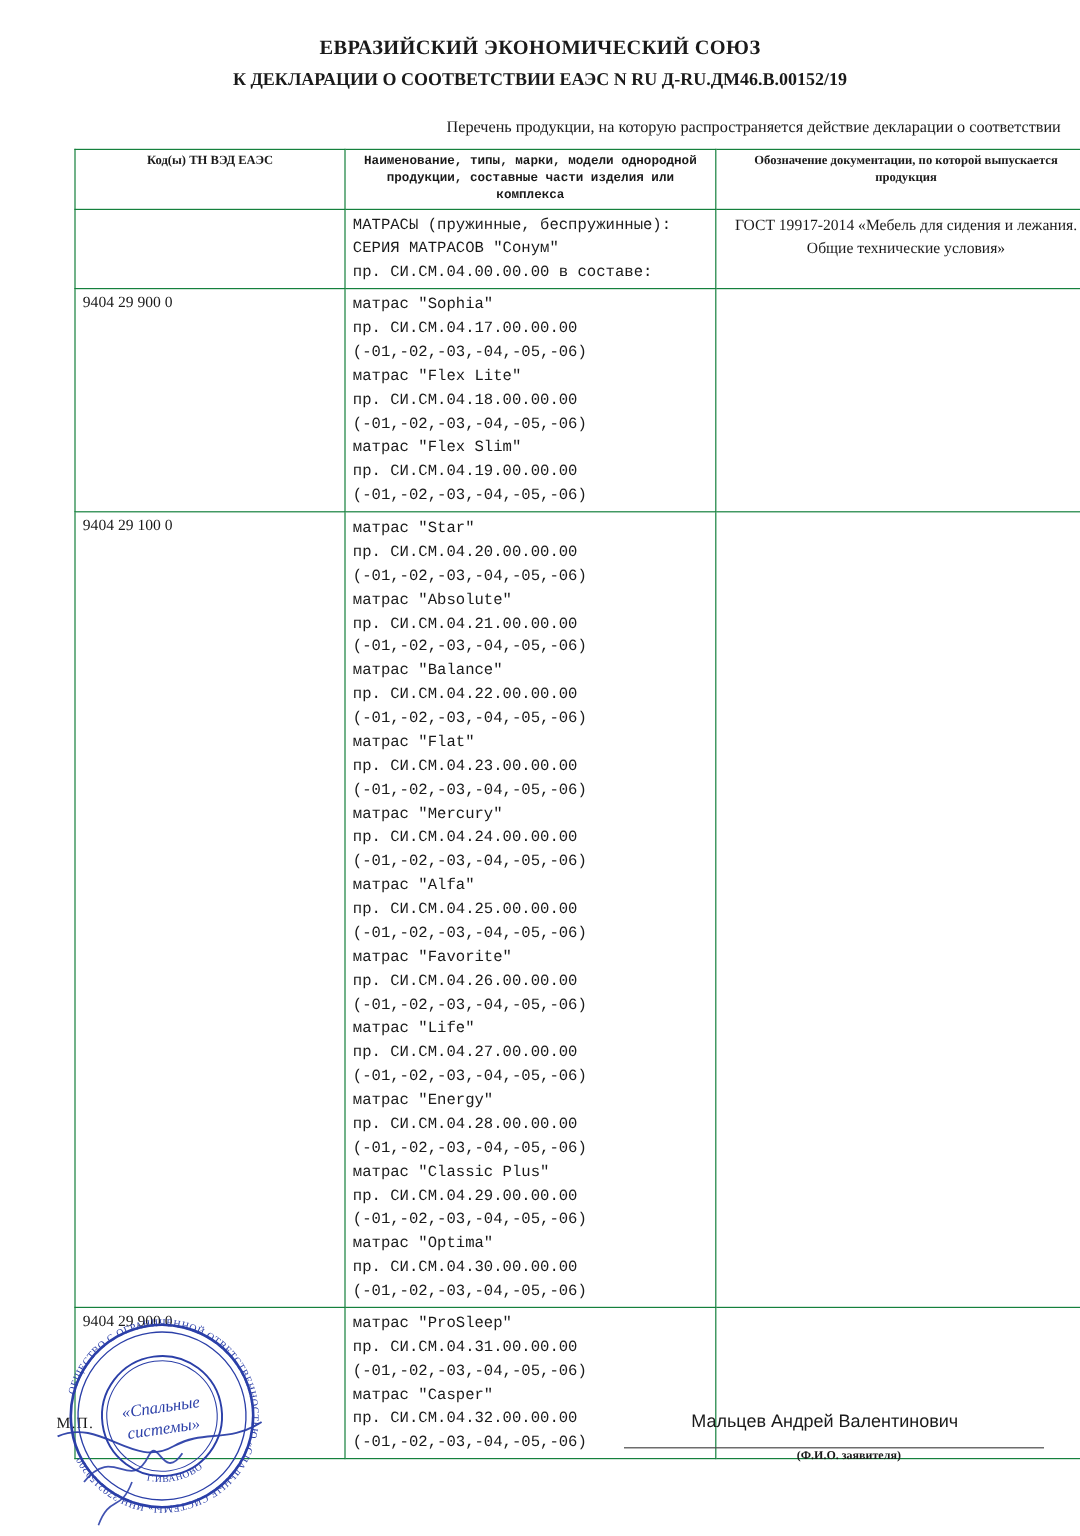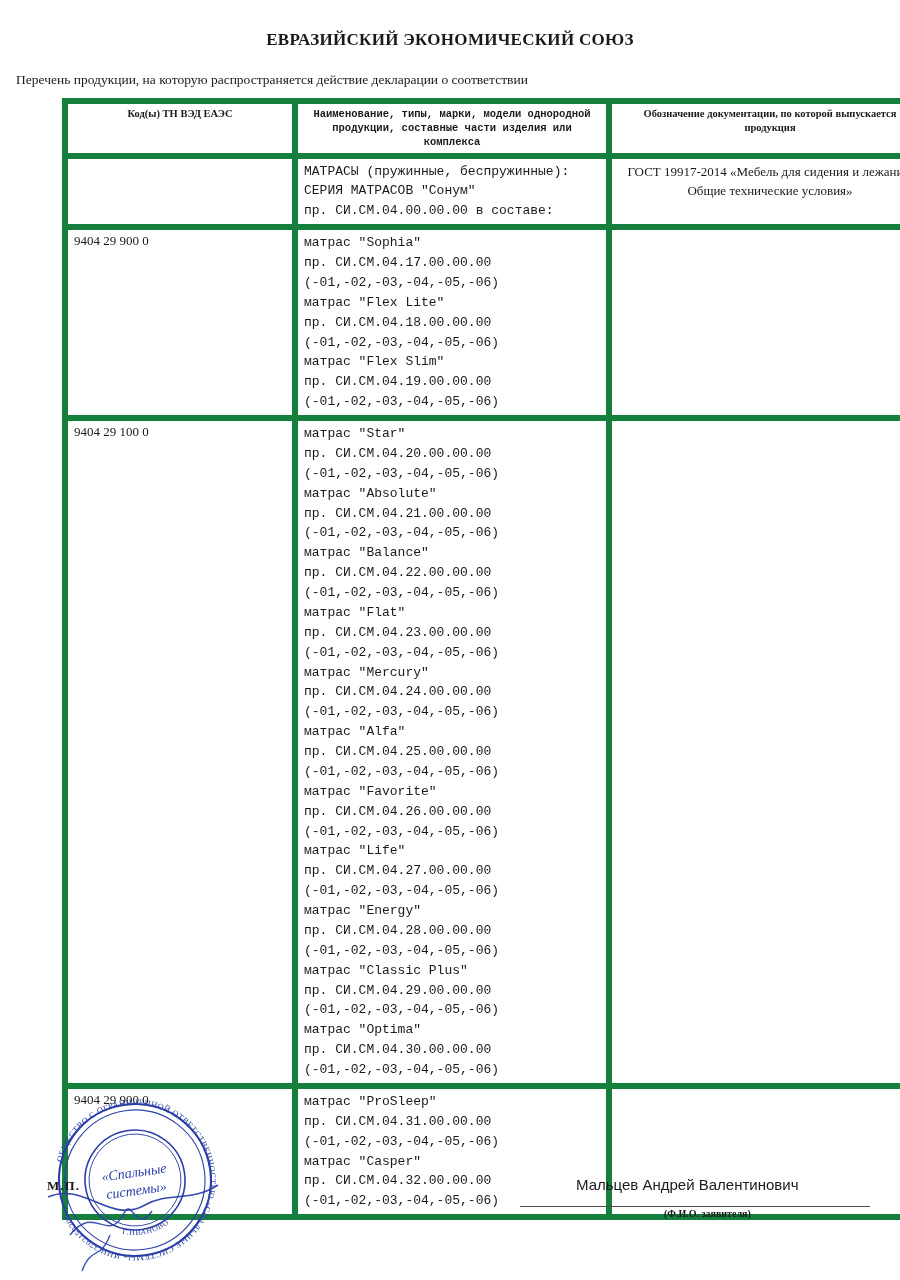--- a/index.html
+++ b/index.html
@@ -35,33 +35,33 @@
     font-weight: bold;
     font-size: 16px;
     margin-top: 8px;
   }
   .header .line3 {
     font-weight: bold;
     font-size: 15px;
     margin-top: 9px;
   }
   .subtitle {
-    text-align: left;
+    text-align: right;
     font-size: 13.5px;
     margin-top: 22px;
     margin-bottom: 10px;
   }
   table.main {
     border-collapse: collapse;
     width: 812px;
     margin-left: 46px;
     table-layout: fixed;
   }
   table.main td, table.main th {
-    border: 6px solid #15803d;
+    border: 1px solid #15803d;
     vertical-align: top;
     padding: 3px 6px;
   }
   th.colhead {
     font-size: 10.5px;
     font-weight: bold;
     text-align: center;
     line-height: 1.35;
     padding: 5px 8px 6px 8px;
   }
@@ -98,21 +98,21 @@
     position: absolute;
     left: 0;
     top: 1168px;
     width: 900px;
   }
   .mp {
     position: absolute;
     left: 47px;
     top: 10px;
     font-size: 13px;
-    font-weight: bold;
+    font-weight: normal;
     letter-spacing: 1px;
   }
   .signer {
     position: absolute;
     left: 576px;
     top: 8px;
     font-size: 15px;
     font-family: "Liberation Sans", sans-serif;
   }
   .sigline {
@@ -140,20 +140,21 @@
   }
   .stamp svg { display:block; }
 </style>
 </head>
 <body>
 
 <div class="page">
 
   <div class="header">
     <div class="line1">ЕВРАЗИЙСКИЙ ЭКОНОМИЧЕСКИЙ СОЮЗ</div>
+    <div class="line3">К ДЕКЛАРАЦИИ О СООТВЕТСТВИИ ЕАЭС N RU Д-RU.ДМ46.В.00152/19</div>
   </div>
 
   <div class="subtitle">Перечень продукции, на которую распространяется действие декларации о соответствии</div>
 
   <table class="main">
     <thead>
       <tr>
         <th class="colhead col1">Код(ы) ТН ВЭД ЕАЭС</th>
         <th class="colhead col2">Наименование, типы, марки, модели однородной продукции, составные части изделия или комплекса</th>
         <th class="colhead col3">Обозначение документации, по которой выпускается продукция</th>

